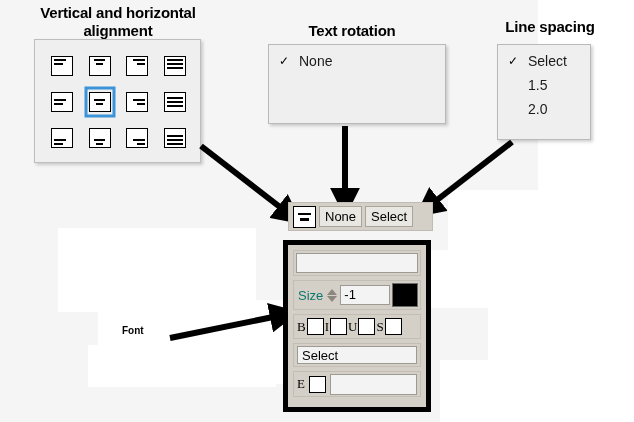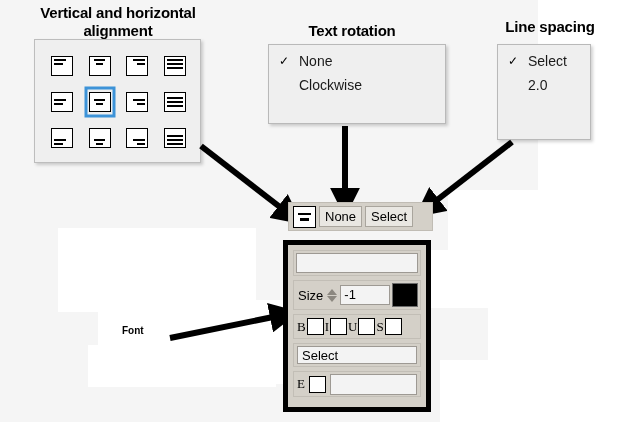--- a/index.html
+++ b/index.html
@@ -110,21 +110,21 @@
     background:#d4d0c8;border:1px solid #c2beb6;box-sizing:border-box;
     margin-bottom:4px;display:flex;align-items:center;
   }
   .fld{
     background:#f3f3f3;border:1px solid #9d9993;box-sizing:border-box;
     height:20px;
   }
   #fp-name{height:26px;padding:2px;}
   #fp-name .fld{width:100%;height:100%;}
   #fp-size{height:30px;padding:2px 2px;gap:2px;}
-  #fp-size .lbl{font-size:13px;color:#000000;padding-left:2px;}
+  #fp-size .lbl{font-size:13px;color:#0f766e;padding-left:2px;}
   .spin{
     width:13px;height:24px;display:flex;flex-direction:column;
     justify-content:center;align-items:center;gap:1px;
   }
   .spin .up,.spin .dn{
     width:0;height:0;border-left:5px solid transparent;border-right:5px solid transparent;
   }
   .spin .up{border-bottom:6px solid #8c8880;}
   .spin .dn{border-top:6px solid #8c8880;}
   #fp-size .fld{flex:1;font-size:13px;line-height:18px;padding-left:3px;color:#000;}
@@ -230,25 +230,25 @@
             <i></i>
             <i></i>
             <i></i>
           </div>
         </div>
       </div>
   </div>
 
   <div class="dd" id="rot-menu" style="left:268px;top:44px;width:178px;height:80px;padding:4px 0;">
       <div class="dd-item"><span class="chk">✓</span><span>None</span></div>
-      <div class="dd-item"><span>Clockwise</span></div>
     </div>
 
   <div class="dd" id="spc-menu" style="left:497px;top:44px;width:94px;height:96px;padding:4px 0;">
       <div class="dd-item"><span class="chk">✓</span><span>Select</span></div>
+      <div class="dd-item"><span>1.5</span></div>
       <div class="dd-item"><span>2.0</span></div>
     </div>
 
   <svg class="arrowsvg" viewBox="0 0 634 422">
     <defs>
       <marker id="ah" markerWidth="5" markerHeight="5" refX="2.2" refY="2.5" orient="auto">
         <path d="M0,0 L5,2.5 L0,5 z" fill="#000"></path>
       </marker>
     </defs>
 

